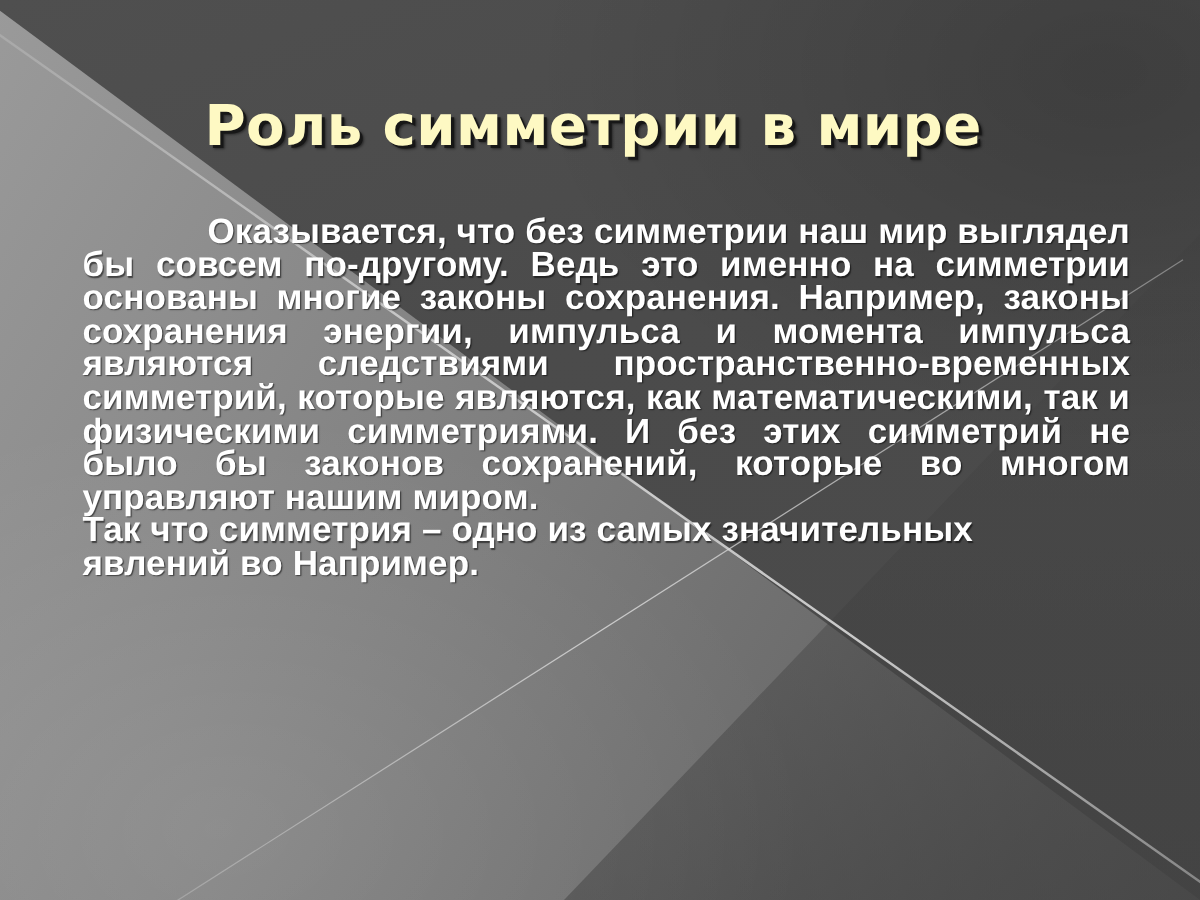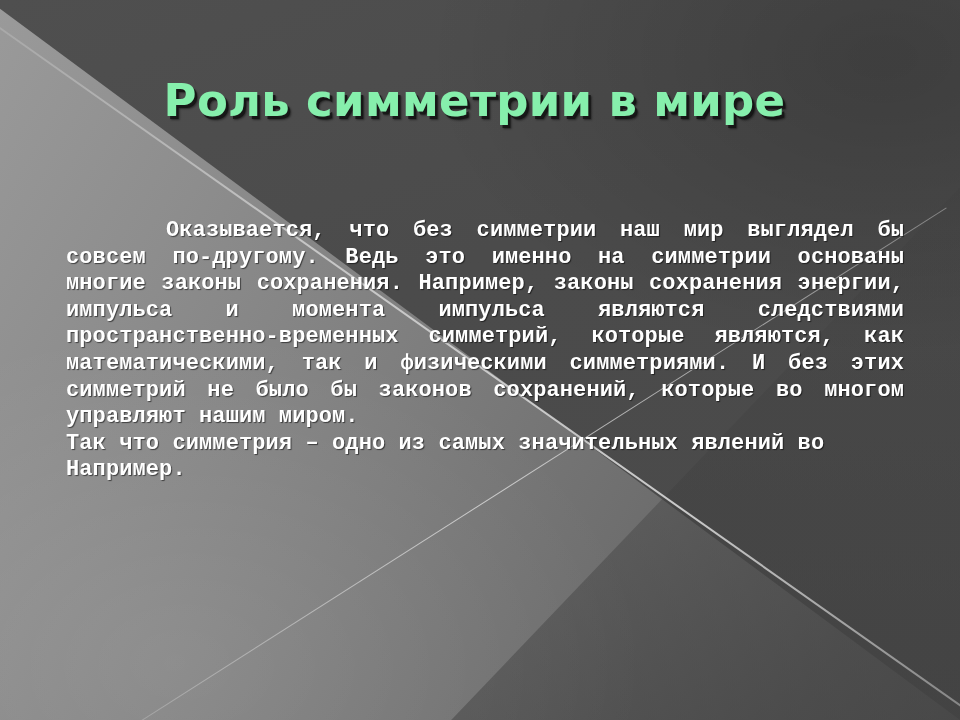--- a/index.html
+++ b/index.html
@@ -78,38 +78,37 @@
   .slide-title {
     position: absolute;
     left: 0;
     right: 11px;
     top: 74px;
     text-align: center;
     font-family: "DejaVu Sans", sans-serif;
     font-size: 45px;
     font-weight: bold;
     letter-spacing: 0.3px;
-    color: #86efac;
+    color: #fef9c3;
     text-shadow: 2.5px 2.5px 0 rgba(20,20,20,0.85), 3.5px 3.5px 2px rgba(0,0,0,0.45);
     white-space: nowrap;
   }
 
   .body-block {
     position: absolute;
     left: 66px;
     top: 172px;
     width: 838px;
     color: #ffffff;
-    font-family: Liberation Mono, monospace;
-    font-size: 22px;
+    font-family: Liberation Sans, sans-serif;
+    font-size: 28px;
     font-weight: bold;
     line-height: 26.6px;
     letter-spacing: 0.1px;
     text-shadow: 1px 1px 1px rgba(0,0,0,0.55);
-    margin-top: 46px;
   }
   .para {
     margin: 0;
     text-align: justify;
     text-justify: inter-word;
   }
   .para.indented {
     text-indent: 100px;
   }
   .para.last {

